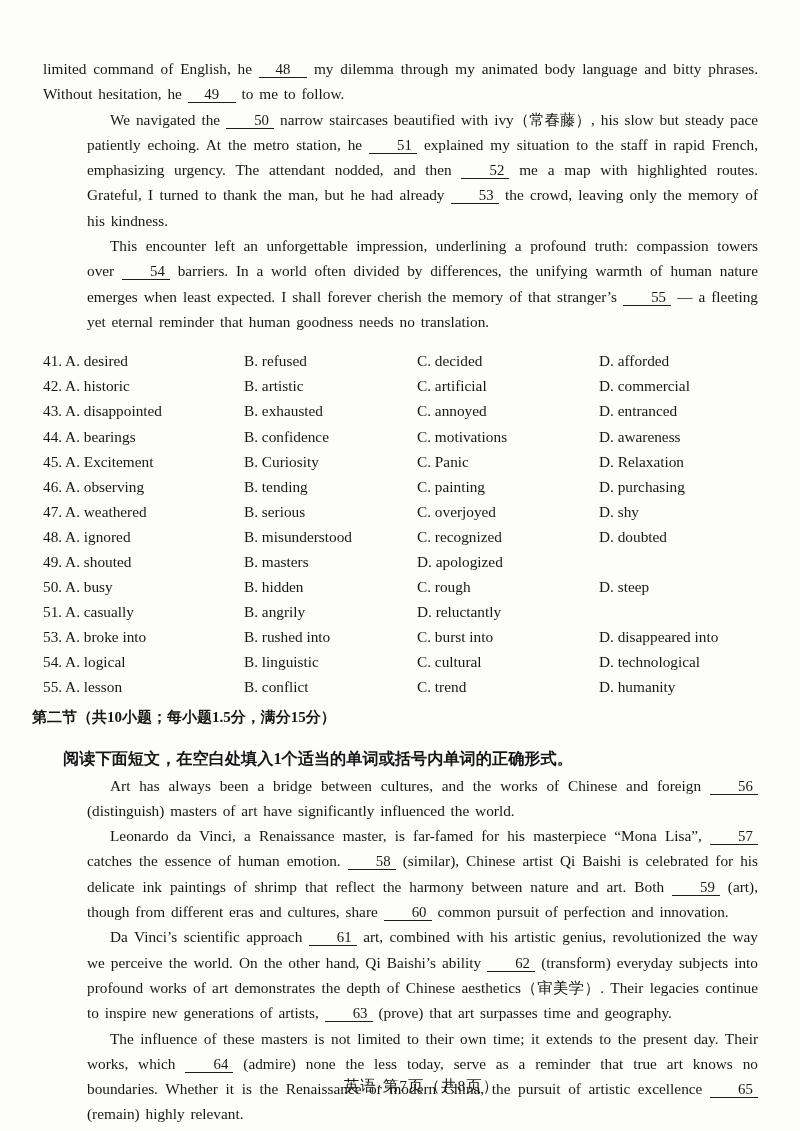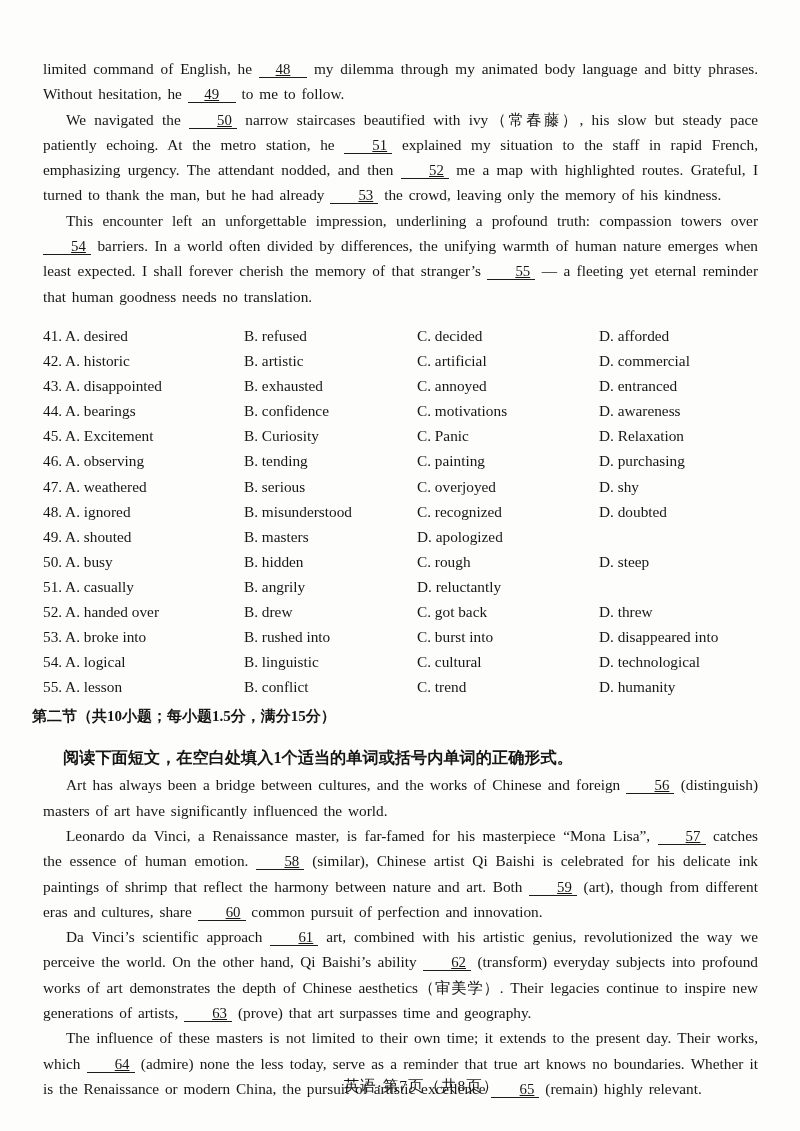--- a/index.html
+++ b/index.html
@@ -18,30 +18,29 @@
     padding: 56px 42px 0 43px;
     overflow: hidden;
   }
   .para {
     margin: 0;
     font-size: 15.3px;
     line-height: 25.3px;
     text-align: justify;
     word-spacing: 2px;
   }
-  .para.indent { text-indent: 23px; }
+  .para.indent { text-indent: 23px; margin-left: 44px; }
   .blank {
     display: inline-block;
     min-width: 44px;
     padding: 0 2px;
     text-align: center;
     border-bottom: 1.4px solid #1d1d1d;
     line-height: 16px;
     font-size: 14.8px;
-    text-decoration: underline;
   }
   .options { margin-top: 14px; }
   .opt-row {
     display: grid;
     grid-template-columns: 201px 173px 182px 1fr;
     font-size: 15.3px;
     line-height: 25.1px;
   }
   .opt-cell { white-space: nowrap; }
   .sec-heading {
@@ -139,26 +138,20 @@
         <span class="opt-cell">B. hidden</span>
         <span class="opt-cell">C. rough</span>
         <span class="opt-cell">D. steep</span>
       </div>
       <div class="opt-row">
         <span class="opt-cell">51. A. casually</span>
         <span class="opt-cell">B. angrily</span>
         <span class="opt-cell">D. reluctantly</span>
       </div>
       <div class="opt-row">
-        <span class="opt-cell">52. A. handed over</span>
-        <span class="opt-cell">B. drew</span>
-        <span class="opt-cell">C. got back</span>
-        <span class="opt-cell">D. threw</span>
-      </div>
-      <div class="opt-row">
         <span class="opt-cell">53. A. broke into</span>
         <span class="opt-cell">B. rushed into</span>
         <span class="opt-cell">C. burst into</span>
         <span class="opt-cell">D. disappeared into</span>
       </div>
       <div class="opt-row">
         <span class="opt-cell">54. A. logical</span>
         <span class="opt-cell">B. linguistic</span>
         <span class="opt-cell">C. cultural</span>
         <span class="opt-cell">D. technological</span>

